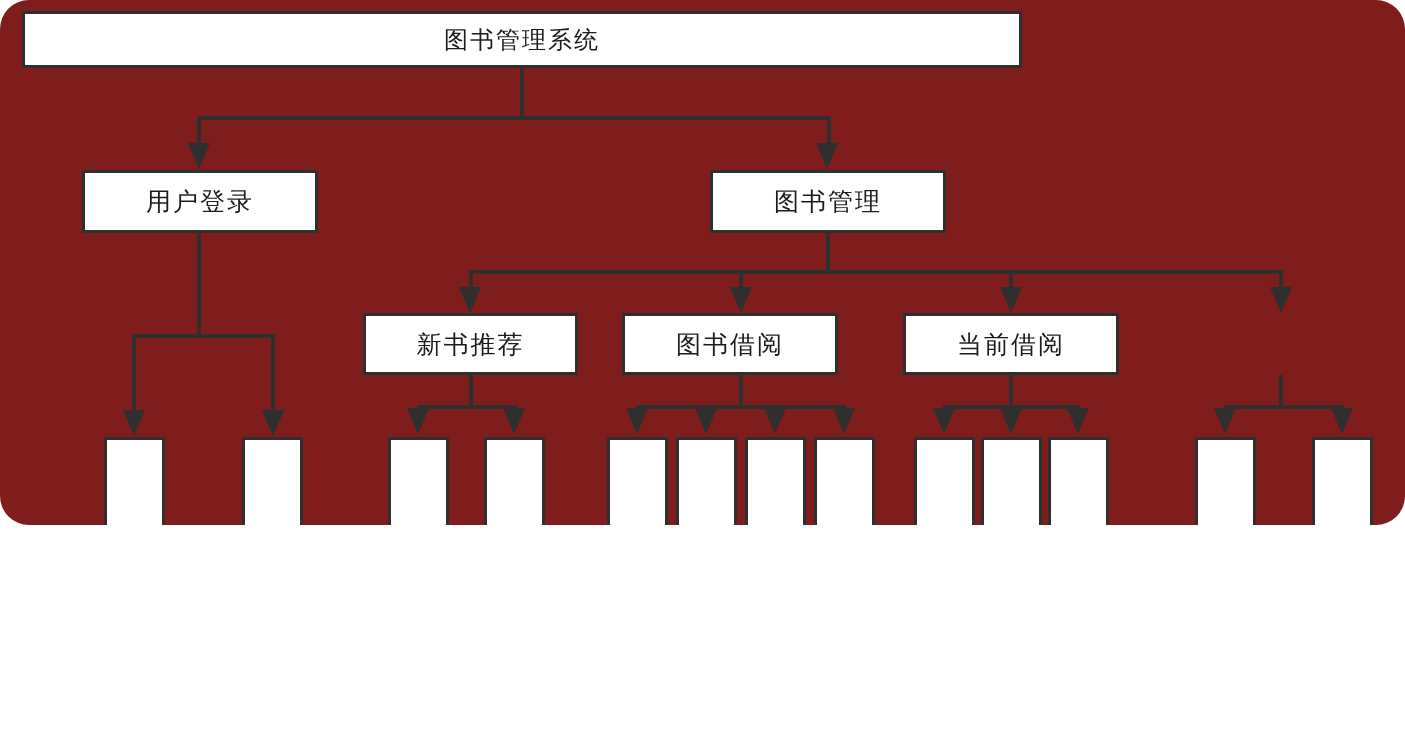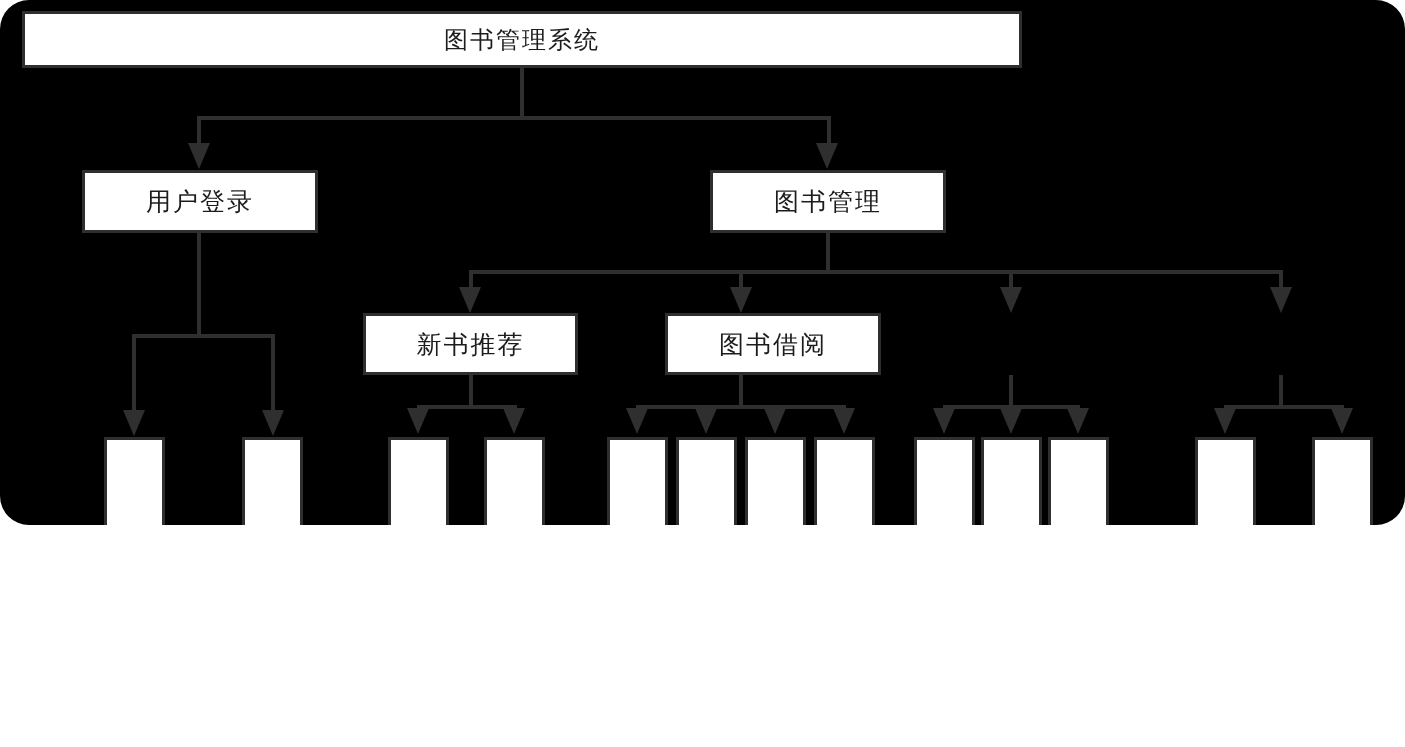--- a/index.html
+++ b/index.html
@@ -1,19 +1,19 @@
 <!DOCTYPE html>
 <html><head>
 <meta charset="utf-8">
 <style>
   html,body{margin:0;padding:0;background:#ffffff;}
   #stage{
     position:relative;
     width:1405px;height:525px;
-    background:#000000;
+    background:#7f1d1d;
     font-family:"Liberation Sans","DejaVu Sans",sans-serif;
     overflow:hidden;
     border-radius:29px;
   }
   .node{
     position:absolute;
     box-sizing:border-box;
     background:#ffffff;
     border:3.5px solid #2f2f2f;
     display:flex;align-items:center;justify-content:center;
@@ -108,22 +108,25 @@
   <div class="node hlabel" style="left:82px;top:170px;width:236px;height:63px">
     <span>用户登录</span>
   </div>
   <div class="node hlabel" style="left:710px;top:170px;width:236px;height:63px">
     <span>图书管理</span>
   </div>
 
   <div class="node hlabel" style="left:363px;top:313px;width:215px;height:62px">
     <span>新书推荐</span>
   </div>
-  <div class="node hlabel" style="left:665px;top:313px;width:216px;height:62px">
+  <div class="node hlabel" style="left:622px;top:313px;width:216px;height:62px">
     <span>图书借阅</span>
+  </div>
+  <div class="node hlabel" style="left:903px;top:313px;width:216px;height:62px">
+    <span>当前借阅</span>
   </div>
 
   <div class="node leaf" style="left:104px;top:437px;width:61px;height:300px">
     <span>用户登录</span>
   </div>
   <div class="node leaf" style="left:242px;top:437px;width:61px;height:300px">
     <span>注销登录</span>
   </div>
 
   <div class="node leaf" style="left:388px;top:437px;width:61px;height:300px">

